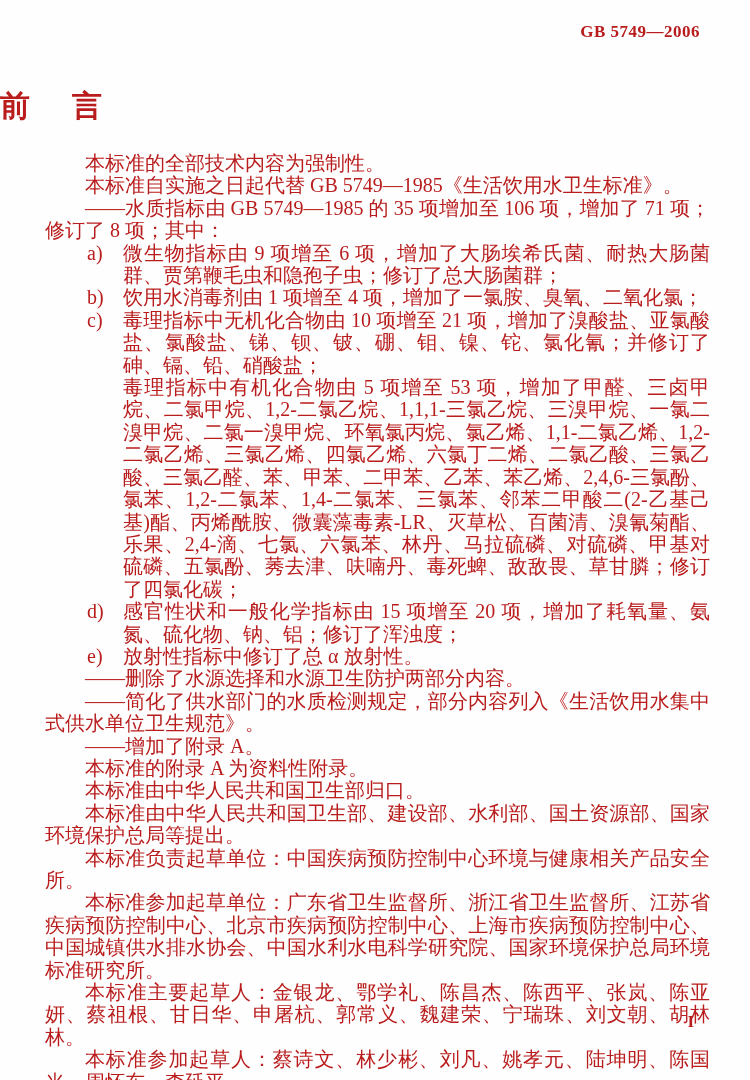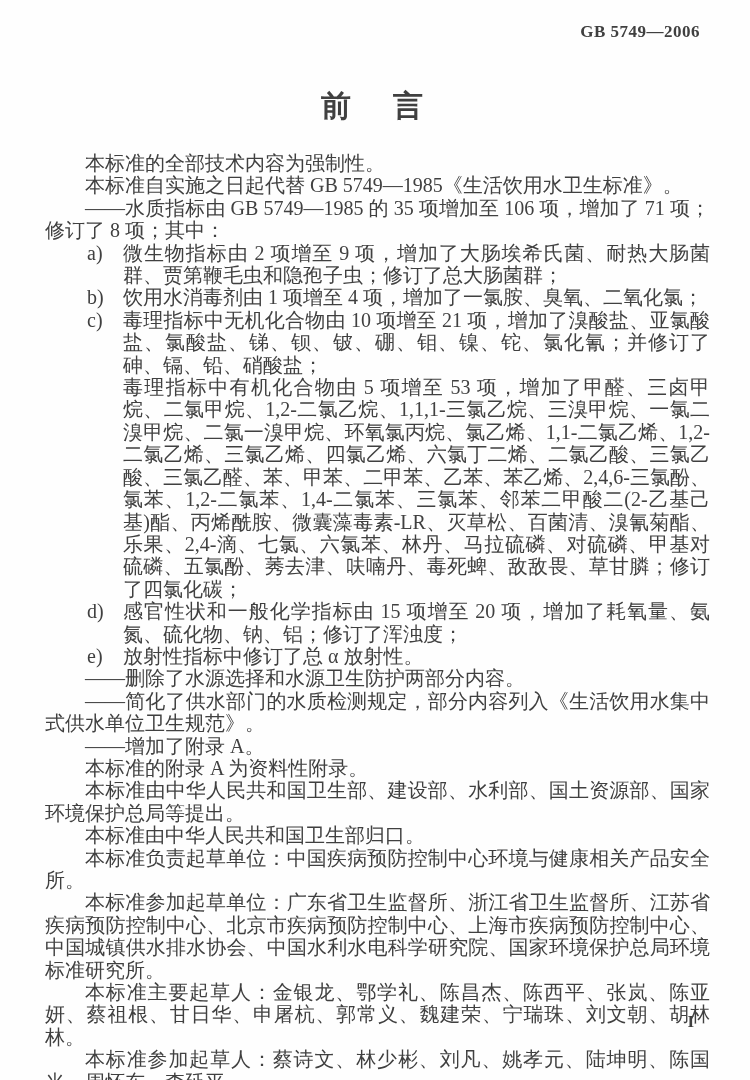--- a/index.html
+++ b/index.html
@@ -6,39 +6,39 @@
     margin: 0;
     padding: 0;
     background: #e8e8e8;
   }
   .page {
     position: relative;
     width: 750px;
     height: 1080px;
     margin: 0 auto;
     background: #fefefe;
-    color: #404040;
+    color: #b91c1c;
     font-family: "Liberation Serif", serif;
     overflow: hidden;
   }
   .std-code {
     position: absolute;
     top: 22px;
     right: 50px;
     font-size: 17px;
     font-weight: bold;
     letter-spacing: 0.5px;
     font-family: "Liberation Serif", serif;
   }
   .doc-title {
     position: absolute;
     top: 86px;
     left: 0;
     width: 100%;
-    text-align: center;
+    text-align: left;
     font-size: 30px;
     font-weight: bold;
     letter-spacing: 6px;
   }
   .doc-body {
     position: absolute;
     top: 152px;
     left: 45px;
     width: 665px;
     font-size: 20px;
@@ -98,21 +98,21 @@
       <div class="line t-para">
     
     <span class="item-text">本标准自实施之日起代替 GB 5749—1985《生活饮用水卫生标准》。</span>
   </div>
       <div class="line t-dash">
     
     <span class="item-text">——水质指标由 GB 5749—1985 的 35 项增加至 106 项，增加了 71 项；修订了 8 项；其中：</span>
   </div>
       <div class="line t-letter">
     <span class="item-label">a)</span>
-    <span class="item-text">微生物指标由 2 项增至 9 项，增加了大肠埃希氏菌、耐热大肠菌群、贾第鞭毛虫和隐孢子虫；修订了总大肠菌群；</span>
+    <span class="item-text">微生物指标由 9 项增至 6 项，增加了大肠埃希氏菌、耐热大肠菌群、贾第鞭毛虫和隐孢子虫；修订了总大肠菌群；</span>
   </div>
       <div class="line t-letter">
     <span class="item-label">b)</span>
     <span class="item-text">饮用水消毒剂由 1 项增至 4 项，增加了一氯胺、臭氧、二氧化氯；</span>
   </div>
       <div class="line t-letter">
     <span class="item-label">c)</span>
     <span class="item-text">毒理指标中无机化合物由 10 项增至 21 项，增加了溴酸盐、亚氯酸盐、氯酸盐、锑、钡、铍、硼、钼、镍、铊、氯化氰；并修订了砷、镉、铅、硝酸盐；</span>
   </div>
       <div class="line t-letter-cont">
@@ -138,25 +138,25 @@
       <div class="line t-dash">
     
     <span class="item-text">——增加了附录 A。</span>
   </div>
       <div class="line t-para">
     
     <span class="item-text">本标准的附录 A 为资料性附录。</span>
   </div>
       <div class="line t-para">
     
-    <span class="item-text">本标准由中华人民共和国卫生部、建设部、水利部、国土资源部、国家环境保护总局等提出。</span>
+    <span class="item-text">本标准由中华人民共和国卫生部归口。</span>
   </div>
       <div class="line t-para">
     
-    <span class="item-text">本标准由中华人民共和国卫生部归口。</span>
+    <span class="item-text">本标准由中华人民共和国卫生部、建设部、水利部、国土资源部、国家环境保护总局等提出。</span>
   </div>
       <div class="line t-para">
     
     <span class="item-text">本标准负责起草单位：中国疾病预防控制中心环境与健康相关产品安全所。</span>
   </div>
       <div class="line t-para">
     
     <span class="item-text">本标准参加起草单位：广东省卫生监督所、浙江省卫生监督所、江苏省疾病预防控制中心、北京市疾病预防控制中心、上海市疾病预防控制中心、中国城镇供水排水协会、中国水利水电科学研究院、国家环境保护总局环境标准研究所。</span>
   </div>
       <div class="line t-para">

